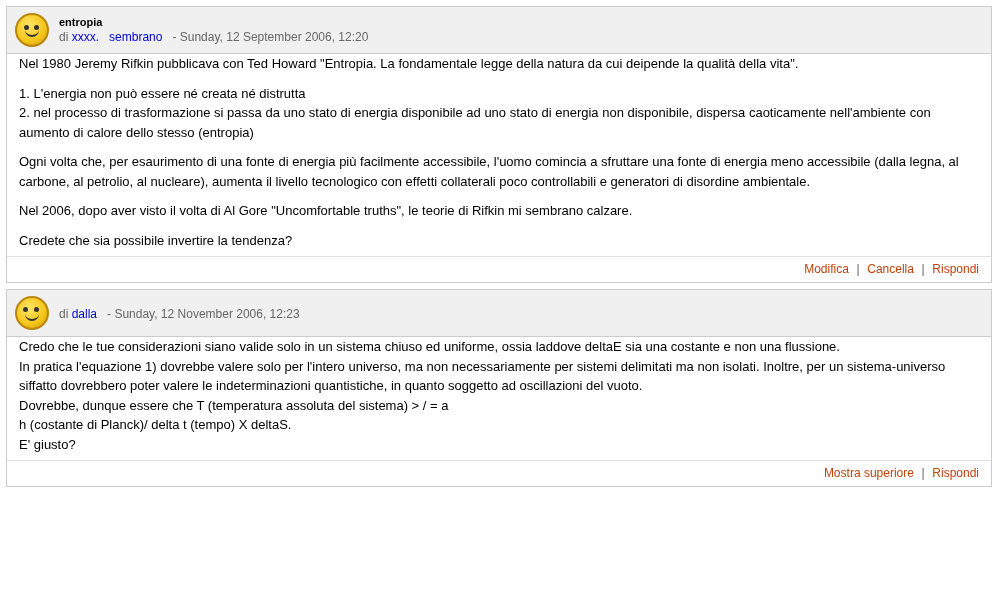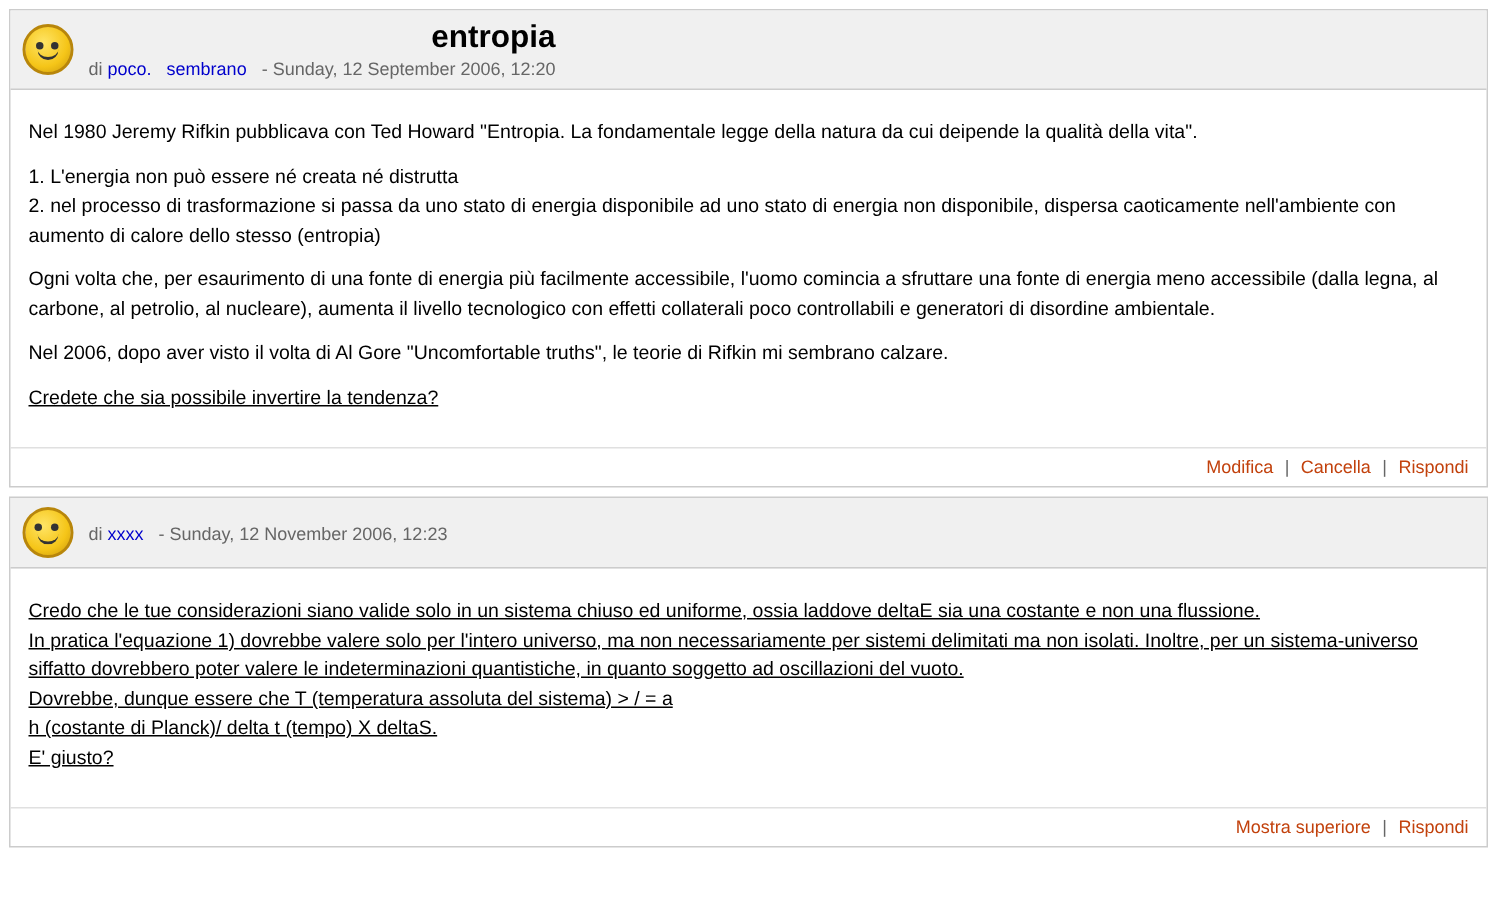--- a/index.html
+++ b/index.html
@@ -15,44 +15,42 @@
       background: #ffffff;
     }
     .post-header {
       display: flex;
       align-items: center;
       padding: 6px 8px;
       background: #f0f0f0;
       border-bottom: 1px solid #cccccc;
     }
     .post-title {
-      font-size: 21px;
+      font-size: 11px;
       font-weight: bold;
       color: #000000;
-      text-align: right;
     }
     .post-meta {
       font-size: 12px;
       color: #666666;
       margin-top: 2px;
     }
     .post-meta a {
       color: #0000cc;
       text-decoration: none;
     }
     .post-body {
-      padding: 18px 12px;
+      padding: 0 12px;
       line-height: 1.5;
     }
     .post-body p {
       margin-bottom: 10px;
     }
     .post-body p:last-child {
       margin-bottom: 0;
-      text-decoration: underline;
     }
     .post-actions {
       text-align: right;
       padding: 4px 12px 6px 12px;
       border-top: 1px solid #e0e0e0;
       margin-top: 6px;
     }
     .post-actions a {
       color: #c2410c;
       text-decoration: none;
@@ -137,21 +135,21 @@
 
 <div>
 
   <div class="post-container">
     <div class="post-header">
       <div class="smiley"></div>
       <div class="header-info">
         <span class="post-title">entropia</span>
         <span class="post-meta">
           <span>di</span>
-          <a href="#">poco.</a>
+          <a href="#">xxxx.</a>
           &nbsp;
           <a href="#">sembrano</a>
           &nbsp;
           <span>- Sunday, 12 September 2006, 12:20</span>
         </span>
       </div>
     </div>
     <div class="post-body">
       <p>Nel 1980 Jeremy Rifkin pubblicava con Ted Howard "Entropia. La fondamentale legge della natura da cui deipende la qualità della vita".</p>
       <p>1. L'energia non può essere né creata né distrutta<br>2. nel processo di trasformazione si passa da uno stato di energia disponibile ad uno stato di energia non disponibile, dispersa caoticamente nell'ambiente con aumento di calore dello stesso (entropia)</p>
@@ -167,21 +165,21 @@
       <a href="#">Rispondi</a>
     </div>
   </div>
 
   <div class="post-container">
     <div class="post-header">
       <div class="smiley-alt"></div>
       <div class="header-info">
         <span class="post-meta">
           <span>di</span>
-          <a href="#">xxxx</a>
+          <a href="#">dalla</a>
           &nbsp;
           <span>- Sunday, 12 November 2006, 12:23</span>
         </span>
       </div>
     </div>
     <div class="post-body">
       <p>
         Credo che le tue considerazioni siano valide solo in un sistema chiuso ed uniforme, ossia laddove deltaE sia una costante e non una flussione.<br>
         In pratica l'equazione 1) dovrebbe valere solo per l'intero universo, ma non necessariamente per sistemi delimitati ma non isolati. Inoltre, per un sistema-universo siffatto dovrebbero poter valere le indeterminazioni quantistiche, in quanto soggetto ad oscillazioni del vuoto.<br>
         Dovrebbe, dunque essere che T (temperatura assoluta del sistema) &gt; / = a<br>

